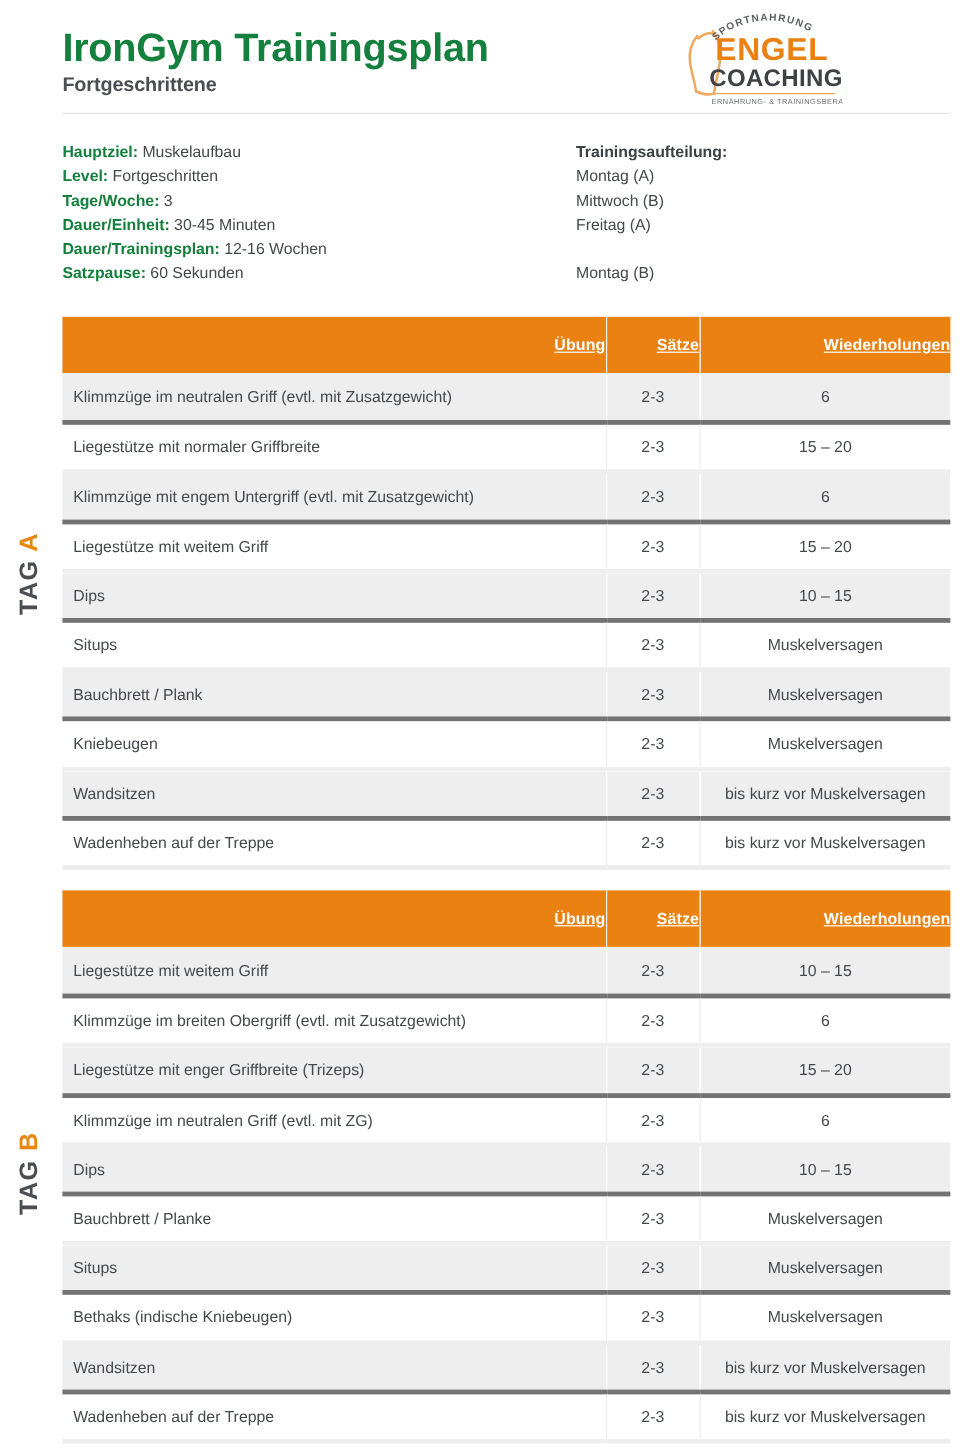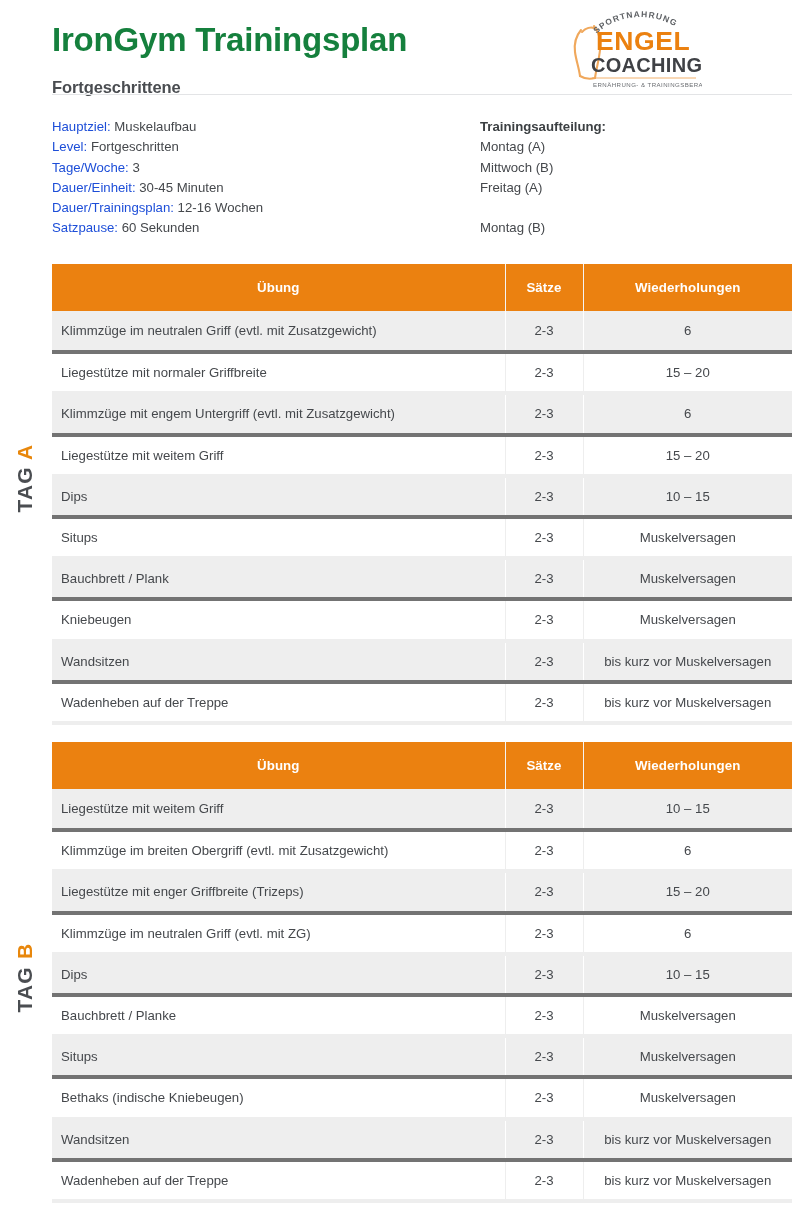--- a/index.html
+++ b/index.html
@@ -39,21 +39,21 @@
     font-weight: bold;
     color: #15803d;
     letter-spacing: -0.2px;
     line-height: 1.12;
     white-space: nowrap;
   }
   .doc-subtitle {
     font-size: 16.5px;
     font-weight: bold;
     color: #4a4d51;
-    margin-top: 19px;
+    margin-top: 3px;
     letter-spacing: -0.1px;
     white-space: nowrap;
   }
 
   .header-rule {
     position: absolute;
     left: 52px;
     top: 94px;
     width: 740px;
     height: 1px;
@@ -83,22 +83,22 @@
     top: 117px;
     width: 280px;
   }
   .meta-line {
     font-size: 13.2px;
     line-height: 20.3px;
     color: #45484c;
     white-space: nowrap;
   }
   .meta-line b {
-    font-weight: normal;
-    color: #1d4ed8;
+    font-weight: bold;
+    color: #15803d;
   }
   .meta-line.spacer { height: 20.3px; }
   .split-title {
     font-size: 13.2px;
     line-height: 20.3px;
     font-weight: bold;
     color: #3c4043;
     white-space: nowrap;
   }
 
@@ -130,23 +130,24 @@
   .plan-table col.c-ex   { width: 453px; }
   .plan-table col.c-sets { width: 78px; }
   .plan-table col.c-reps { width: 209px; }
 
   .plan-table thead th {
     background: #eb8110;
     color: #ffffff;
     font-size: 13.3px;
     font-weight: bold;
     height: 47px;
-    text-align: center;
+    text-align: right;
     border-right: 1px solid #f5f5f5;
     letter-spacing: 0.1px;
+    text-decoration: underline;
   }
   .plan-table thead th:last-child { border-right: none; }
 
   .plan-table tbody td {
     height: 41.2px;
     font-size: 13.2px;
     color: #45484c;
     border-right: 1px solid #ffffff;
     border-bottom: 4px solid #737373;
     white-space: nowrap;

